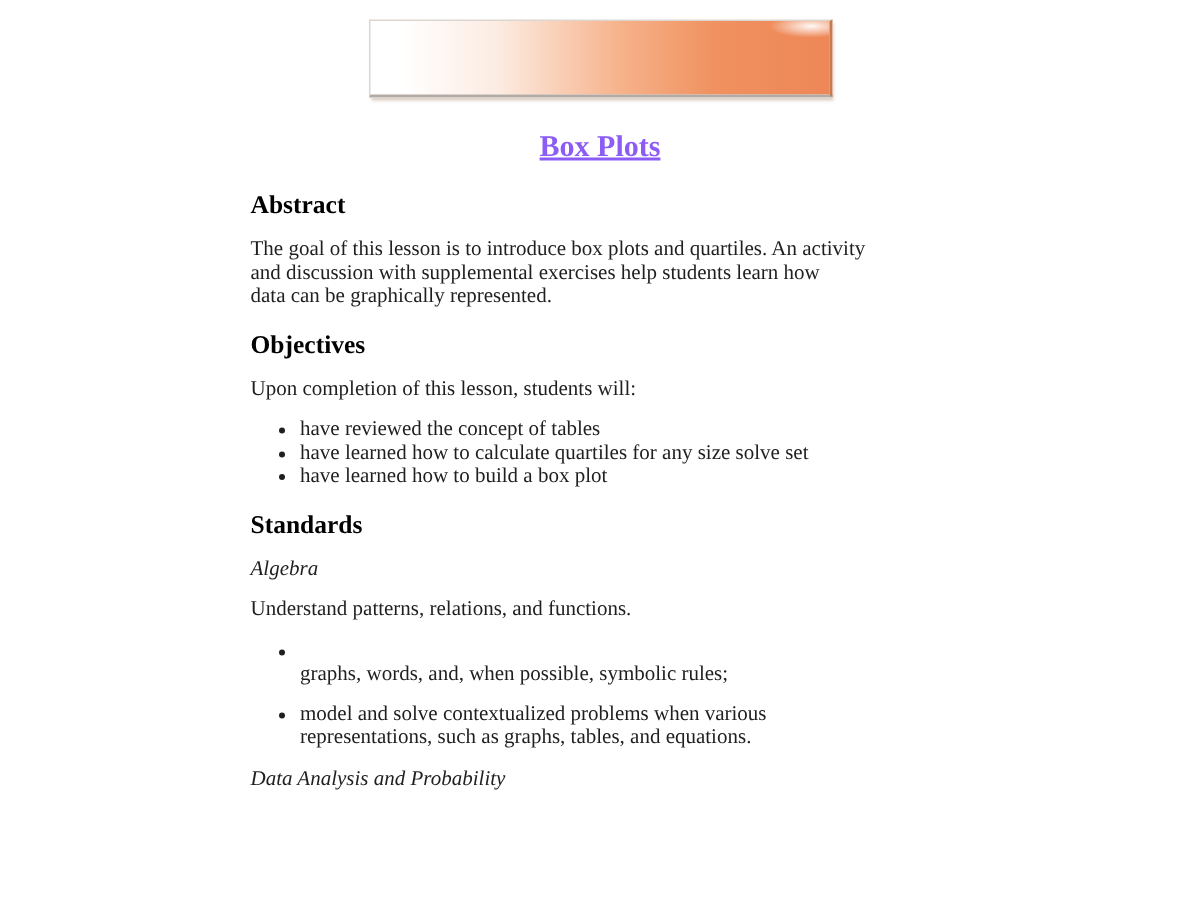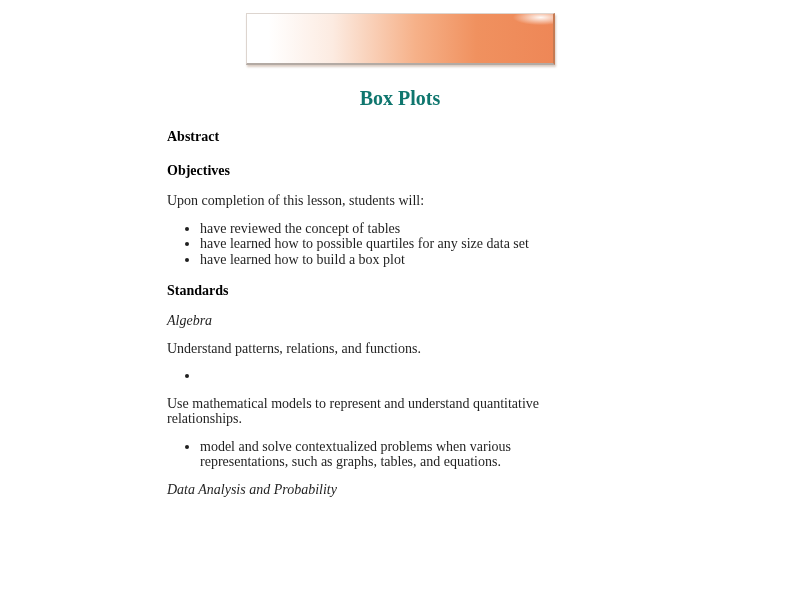--- a/index.html
+++ b/index.html
@@ -23,32 +23,33 @@
       linear-gradient(90deg, #ffffff 0%, #ffffff 7%, #fcebe1 28%, #f6b189 55%, #f0915f 75%, #ee8757 100%);
     border: 1px solid #ddd5cf;
     border-right: 2px solid #c57a52;
     border-bottom: 2px solid #b3aaa4;
     box-shadow: 1px 2px 2px rgba(150, 110, 80, 0.35);
   }
   h1.page-title {
     font-size: 20px;
     line-height: 23px;
     font-weight: bold;
-    color: #0f766e;
+    color: #8b5cf6;
     text-align: center;
     margin: 22px 0 0 0;
+    text-decoration: underline;
   }
   .content {
     margin-left: 167px;
     width: 480px;
     font-size: 14px;
     line-height: 15.5px;
   }
   h2.section-heading {
-    font-size: 14px;
+    font-size: 17px;
     line-height: 20px;
     font-weight: bold;
     color: #000000;
     margin: 14px 0 0 0;
   }
   h2.first {
     margin-top: 17px;
   }
   .para {
     margin: 12px 0;
@@ -77,48 +78,49 @@
 
 <div>
 
   <div class="banner"></div>
 
   <h1 class="page-title">Box Plots</h1>
 
   <div class="content">
 
     <h2 class="section-heading first">Abstract</h2>
+    <div class="para">
+      <div>The goal of this lesson is to introduce box plots and quartiles. An activity</div>
+      <div>and discussion with supplemental exercises help students learn how</div>
+      <div>data can be graphically represented.</div>
+    </div>
 
     <h2 class="section-heading">Objectives</h2>
     <div class="para">
       <div>Upon completion of this lesson, students will:</div>
     </div>
     <ul class="bullet-list">
       <li><span>have reviewed the concept of tables</span></li>
-      <li><span>have learned how to possible quartiles for any size data set</span></li>
+      <li><span>have learned how to calculate quartiles for any size solve set</span></li>
       <li><span>have learned how to build a box plot</span></li>
     </ul>
 
     <h2 class="section-heading">Standards</h2>
 
     <div class="para italic">
       <div>Algebra</div>
     </div>
 
     <div class="para">
       <div>Understand patterns, relations, and functions.</div>
     </div>
     <ul class="bullet-list">
-      <li><br></li>
+      <li><br><span>graphs, words, and, when possible, symbolic rules;</span></li>
     </ul>
 
-    <div class="para">
-      <div>Use mathematical models to represent and understand quantitative</div>
-      <div>relationships.</div>
-    </div>
     <ul class="bullet-list">
       <li><span>model and solve contextualized problems when various</span><br><span>representations, such as graphs, tables, and equations.</span></li>
     </ul>
 
     <div class="para italic">
       <div>Data Analysis and Probability</div>
     </div>
 
   </div>
 </div>

